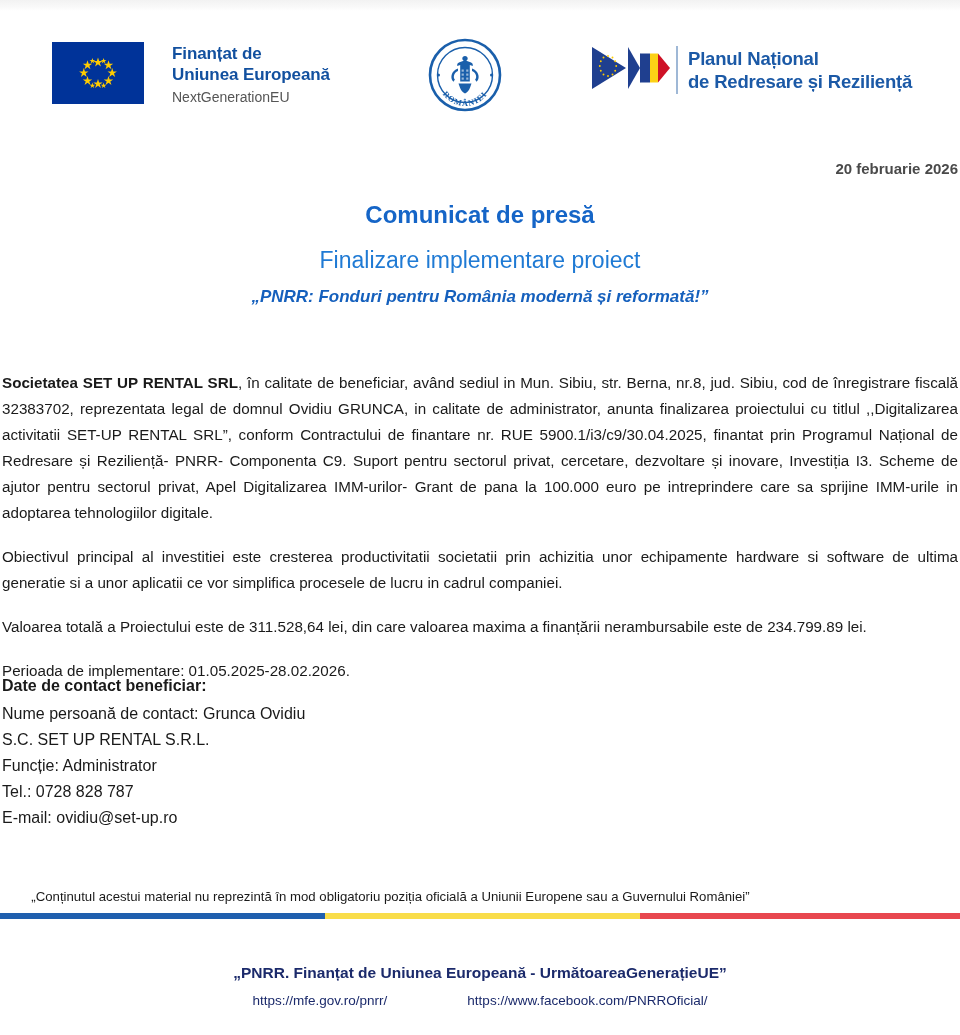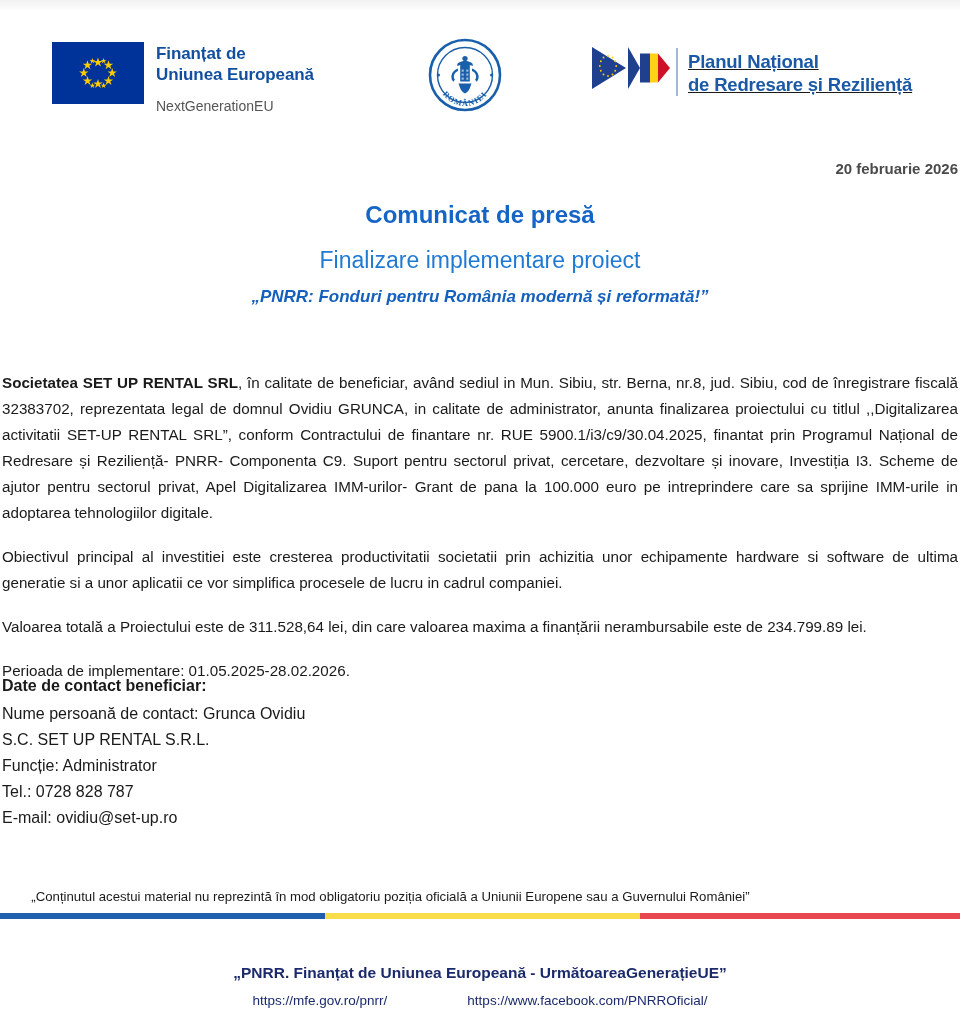--- a/index.html
+++ b/index.html
@@ -29,21 +29,21 @@
     width: 960px;
     height: 92px;
   }
 
   
   .eu-logo {
     position: absolute;
     left: 52px; top: 12px;
     display: flex;
     align-items: flex-start;
-    gap: 12px;
+    gap: 28px;
   }
   .eu-flag {
     width: 92px; height: 62px;
     background: #003399;
     position: relative;
     flex: 0 0 auto;
   }
   .eu-flag svg { display: block; }
   .eu-text { padding-top: 1px; }
   .eu-line1, .eu-line2 {
@@ -51,40 +51,39 @@
     font-weight: bold;
     color: #12509f;
     line-height: 21px;
     letter-spacing: -0.1px;
     white-space: nowrap;
   }
   .eu-line3 {
     font-size: 14px;
     color: #555555;
     line-height: 20px;
-    margin-top: 11px;
+    margin-top: 2px;
     white-space: nowrap;
   }
 
   
   .gov-seal {
     position: absolute;
     left: 428px; top: 8px;
     width: 74px; height: 74px;
   }
   .gov-seal svg { display: block; }
 
   
   .pnrr-logo {
     position: absolute;
     left: 592px; top: 14px;
     display: flex;
-    align-items: flex-end;
+    align-items: center;
     gap: 0px;
-    text-decoration: underline;
   }
   .pnrr-arrows { flex: 0 0 auto; }
   .pnrr-divider {
     width: 2px;
     height: 48px;
     background: #9fb8d6;
     margin: 0 10px 0 6px;
   }
   .pnrr-text div {
     font-size: 18.5px;

